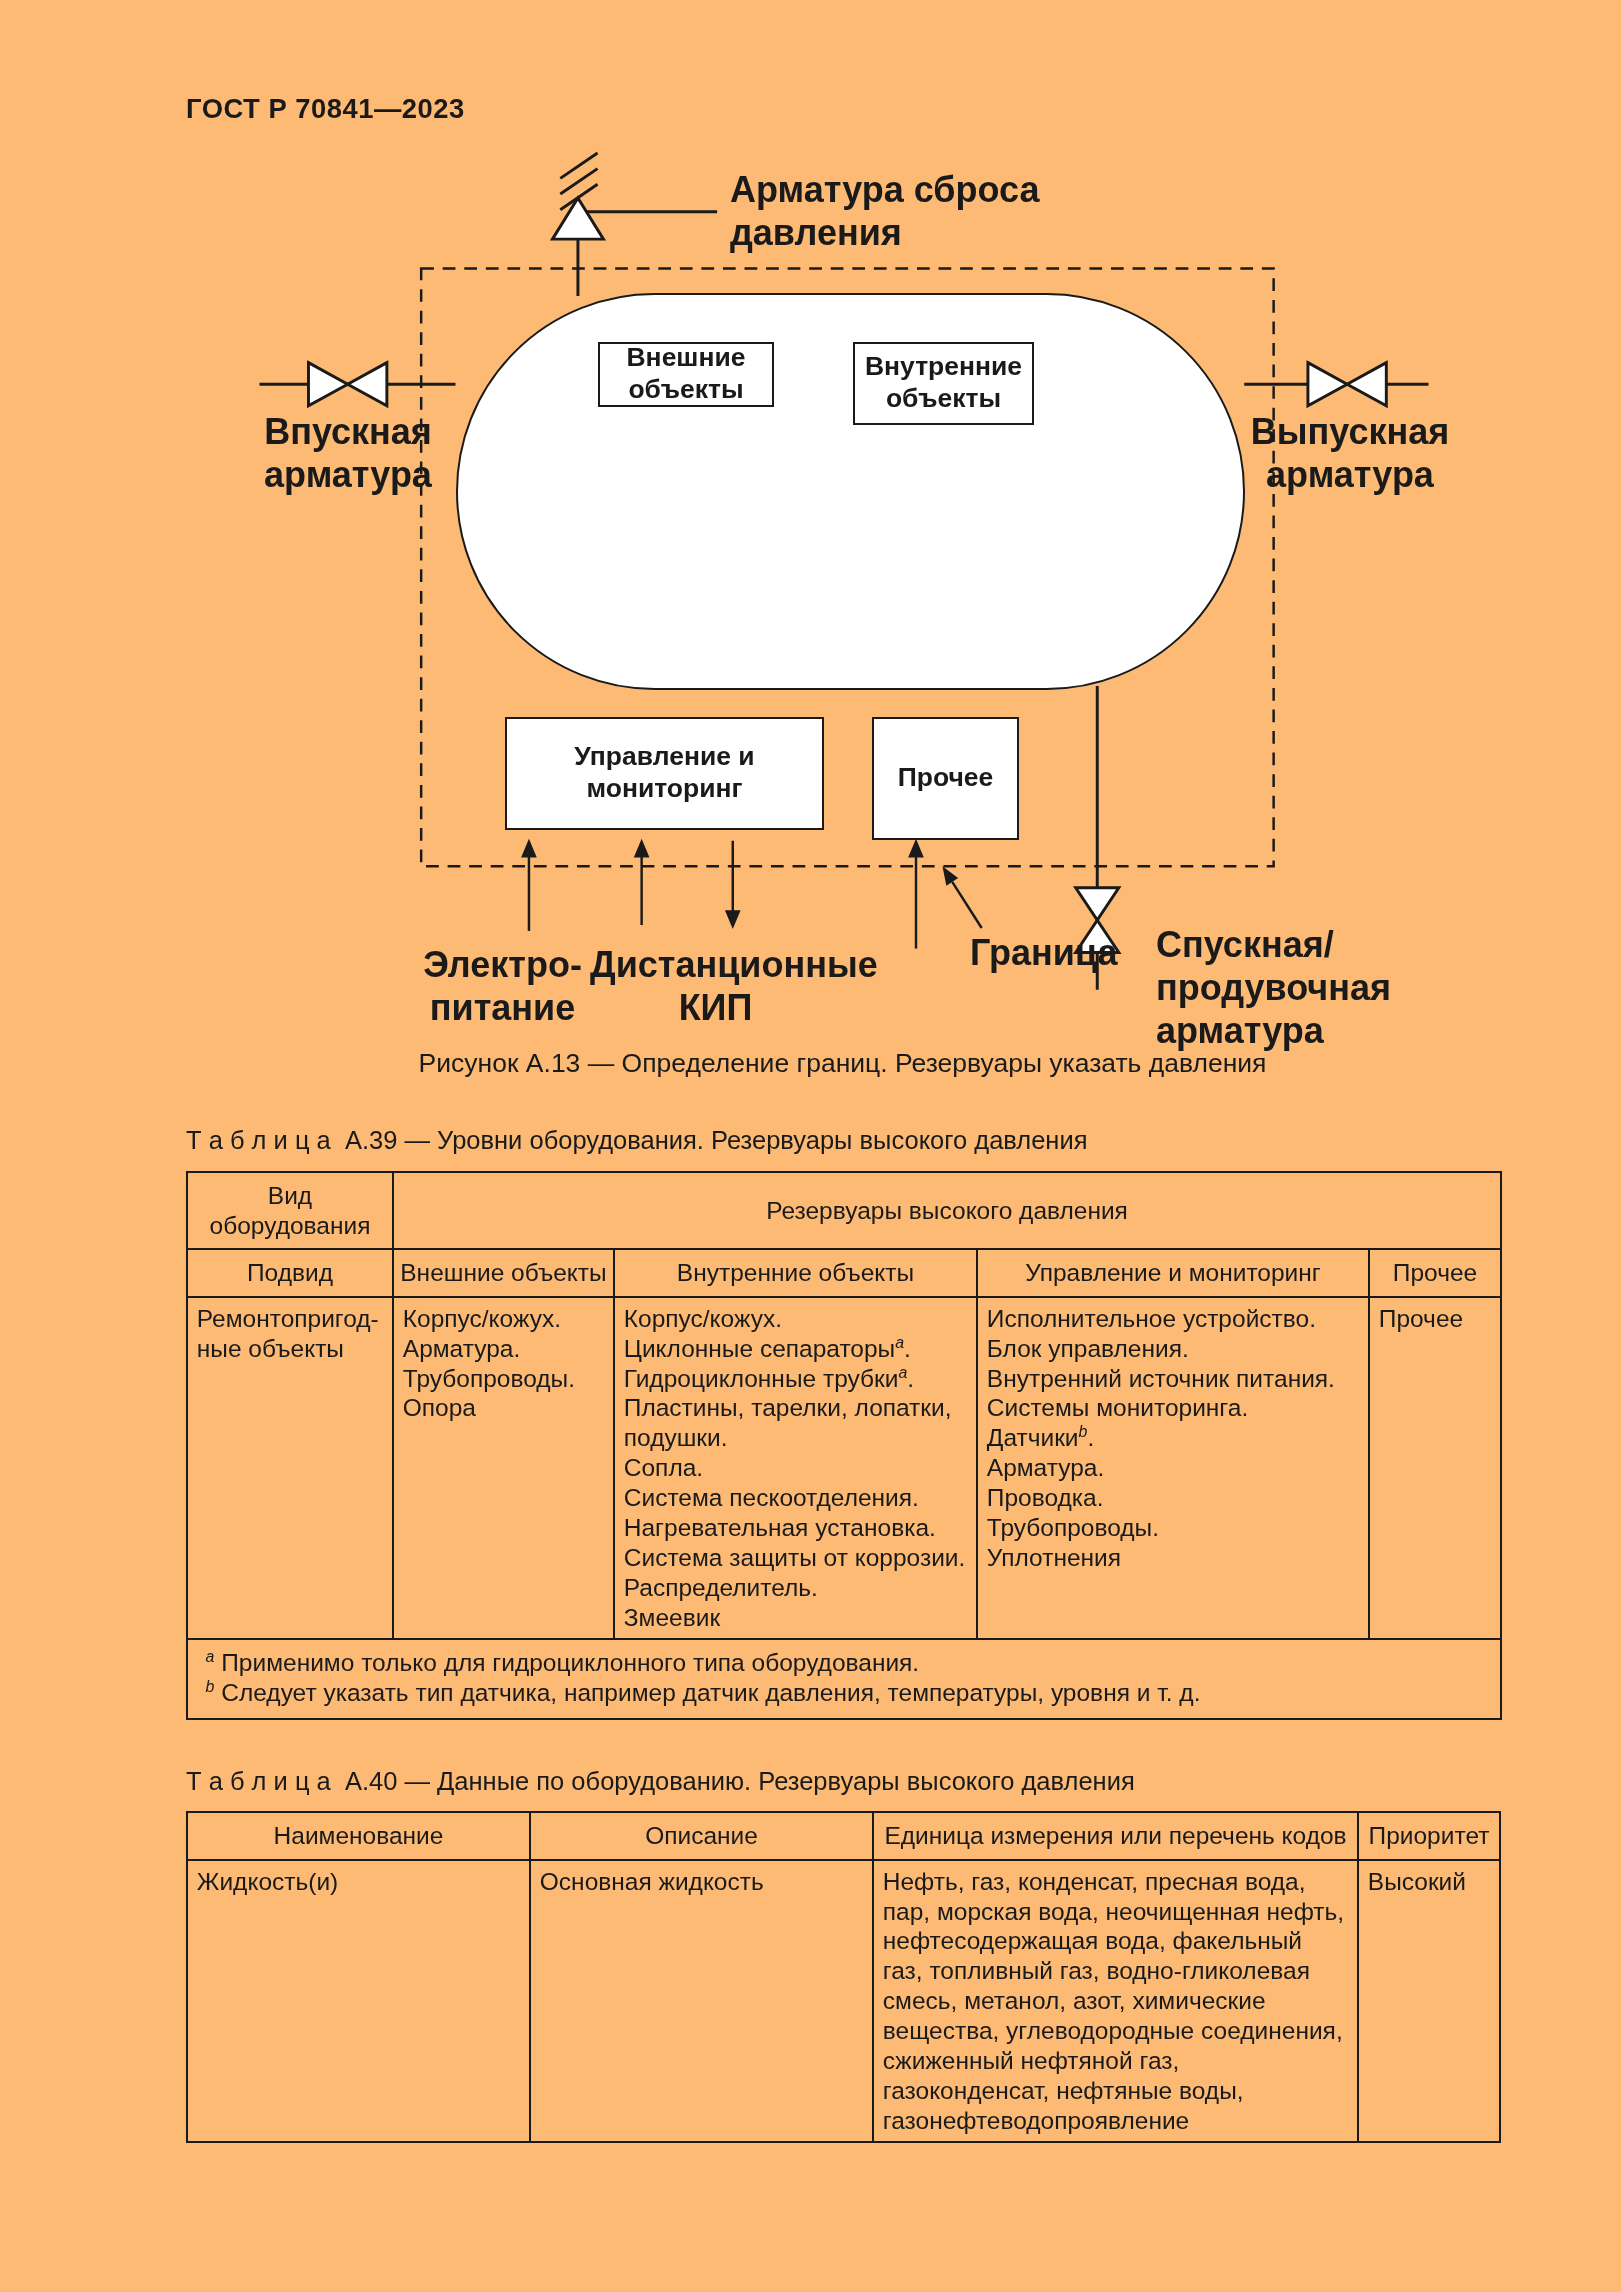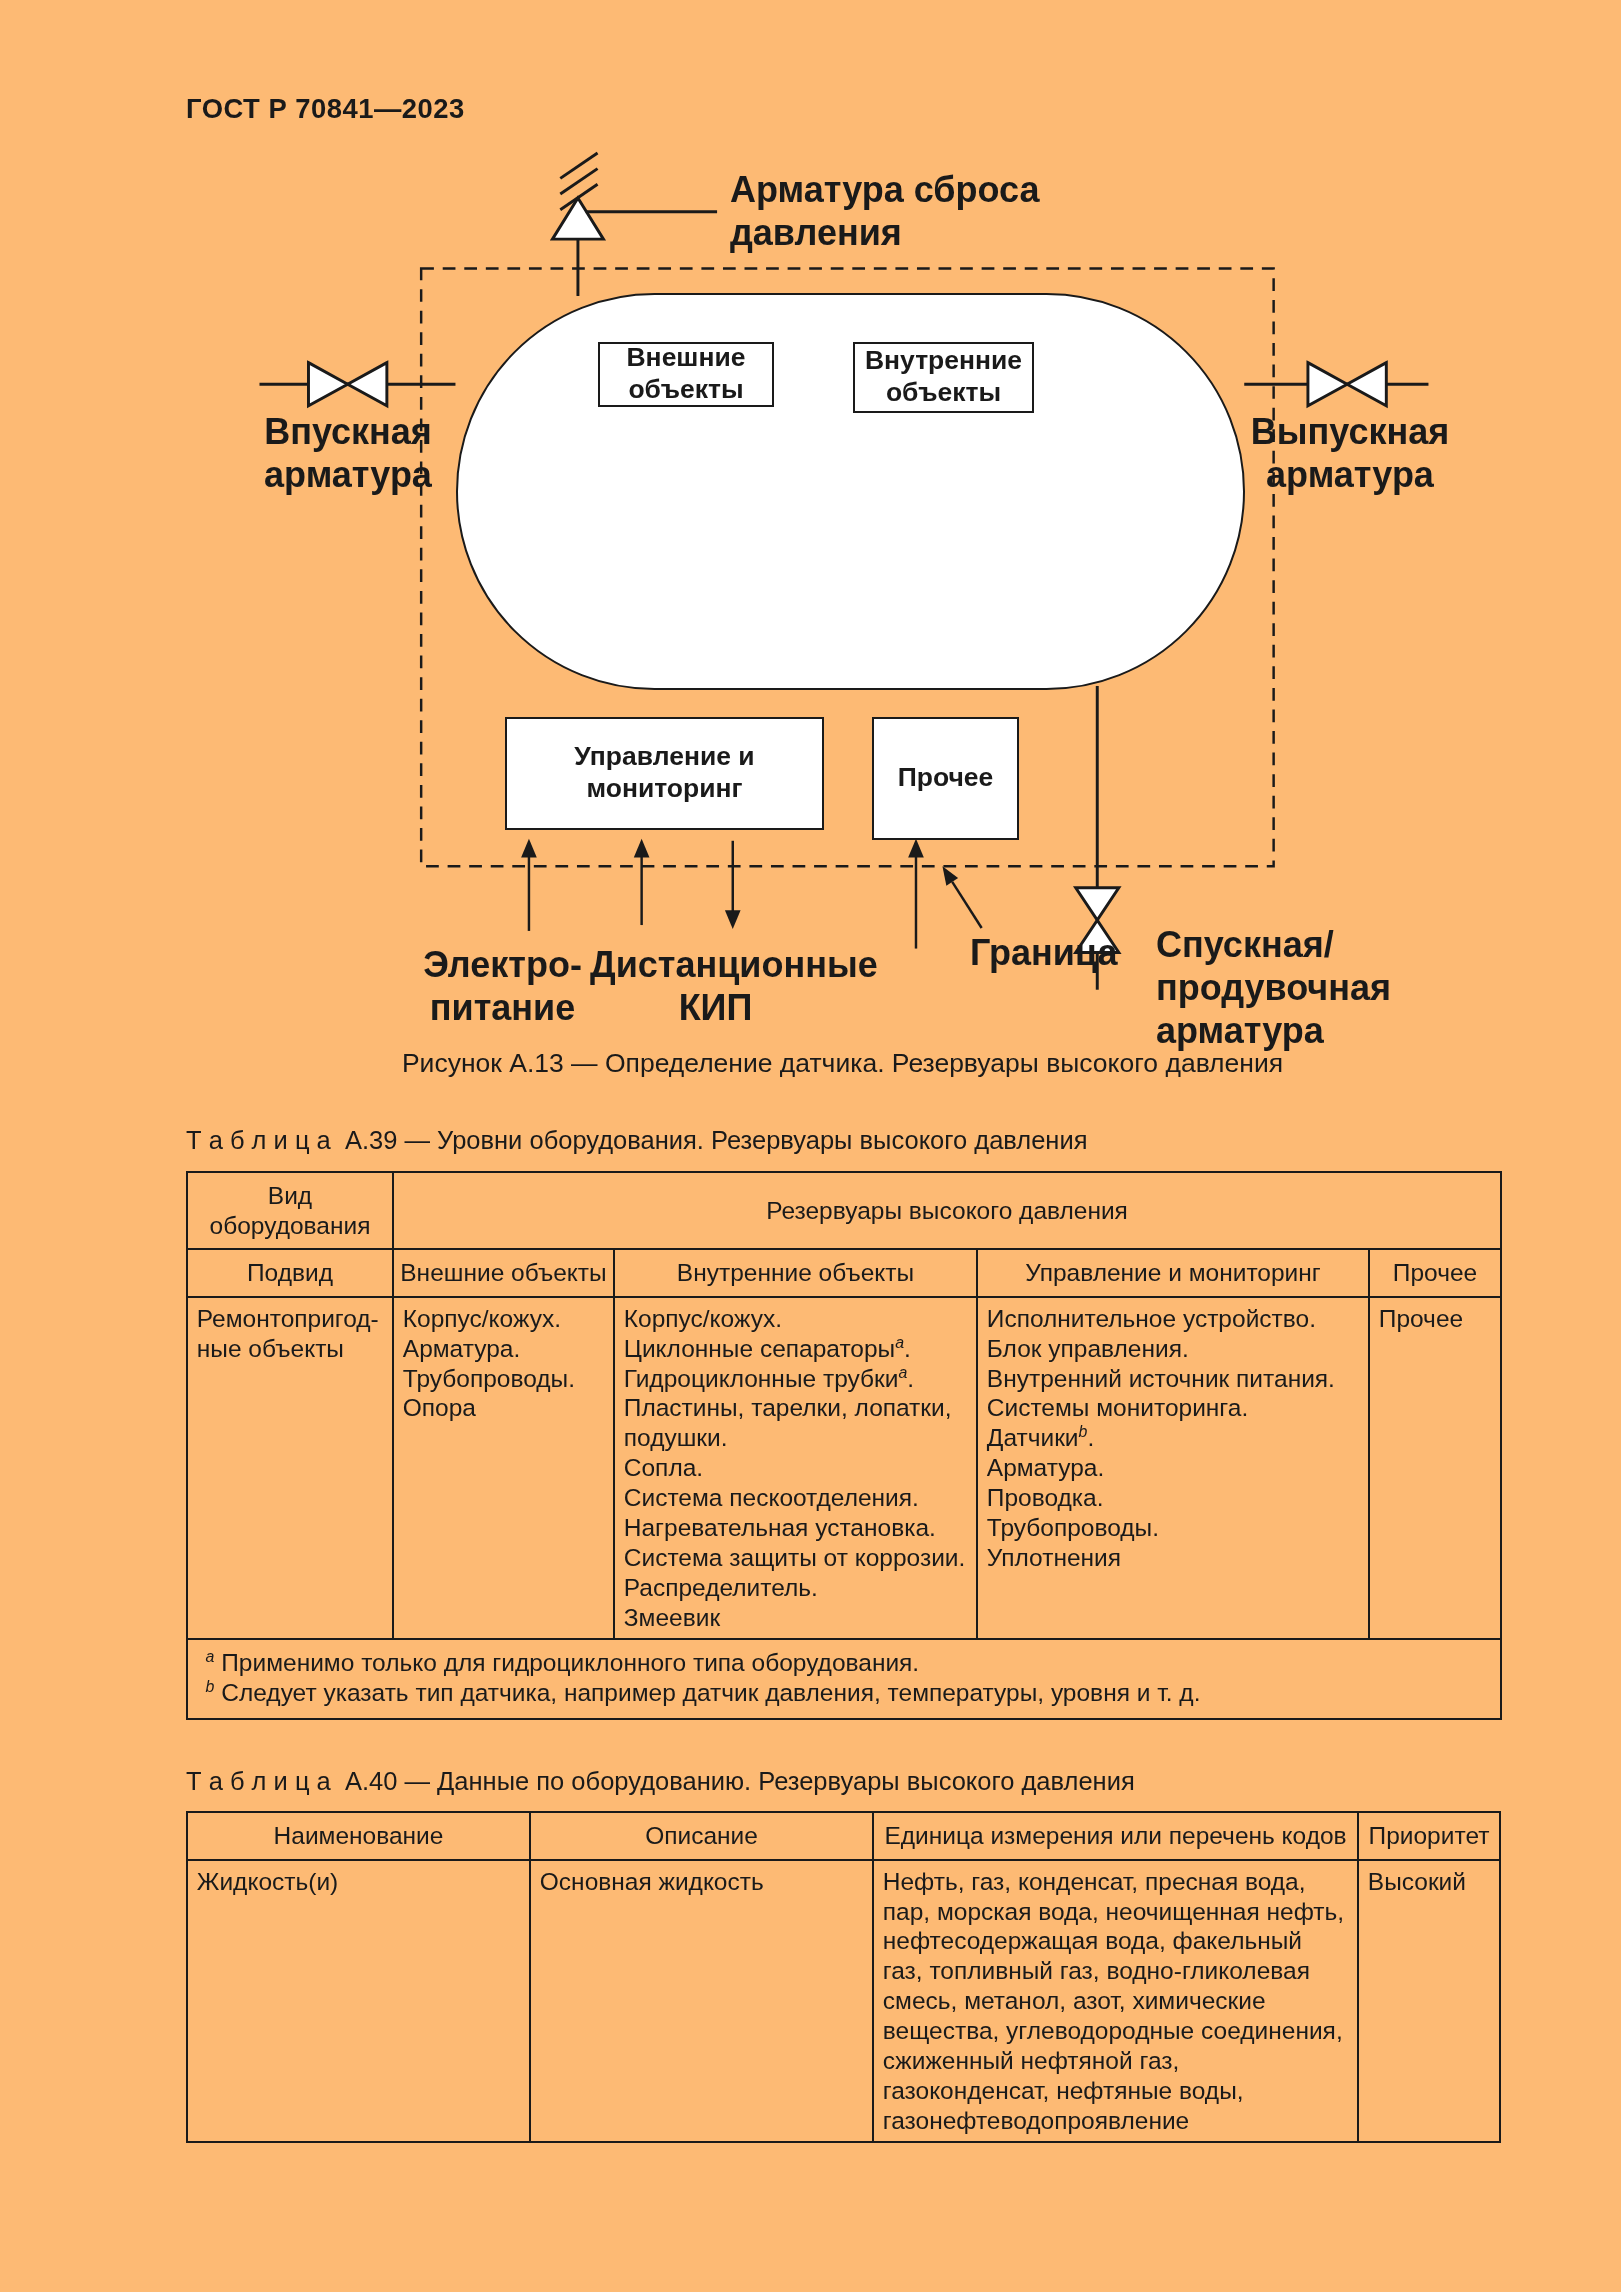--- a/index.html
+++ b/index.html
@@ -12,21 +12,21 @@
   .page { position:relative; width:1621px; height:2293px; padding:93px 122px 0 186px; overflow:hidden; background:#fdba74; }
   .doc-header { font-size:27.4px; font-weight:bold; letter-spacing:0.5px; }
 
   
   .figure-area { position:relative; width:1313px; height:892px; margin-top:15.7px; }
   .fig-svg { position:absolute; left:0; top:0; }
   .abs { position:absolute; }
   .vessel { left:270px; top:152px; width:789px; height:397px; border:2.9px solid #1a1a1a; border-radius:199px; background:#fff; }
   .fig-box { border:2.9px solid #1a1a1a; background:#fff; display:flex; align-items:center; justify-content:center; text-align:center; font-weight:bold; font-size:26.5px; line-height:1.2; }
   .box-ext { left:412px; top:201px; width:176px; height:65px; }
-  .box-int { left:667px; top:201px; width:181px; height:71px; }
+  .box-int { left:667px; top:201px; width:181px; height:83px; }
   .box-ctrl { left:319px; top:576px; width:319px; height:113px; }
   .box-other { left:686px; top:576px; width:147px; height:123px; }
   .fig-label { font-size:36px; font-weight:bold; line-height:1.2; white-space:nowrap; }
   .lbl-relief { left:544px; top:27.4px; }
   .lbl-inlet { left:59px; top:269px; width:206px; text-align:center; }
   .lbl-outlet { left:1061px; top:269px; width:206px; text-align:center; }
   .lbl-power { left:211px; top:802px; width:211px; text-align:center; }
   .lbl-instr { left:404px; top:802px; width:251px; text-align:center; }
   .lbl-boundary { left:784px; top:790px; }
   .lbl-drain { left:970px; top:782px; }
@@ -131,21 +131,21 @@
 
     <div class="abs fig-label lbl-relief">Арматура сброса<br>давления</div>
     <div class="abs fig-label lbl-inlet">Впускная<br>арматура</div>
     <div class="abs fig-label lbl-outlet">Выпускная<br>арматура</div>
     <div class="abs fig-label lbl-power">Электро-<br>питание</div>
     <div class="abs fig-label lbl-instr">Дистанционные<br>КИП</div>
     <div class="abs fig-label lbl-boundary">Граница</div>
     <div class="abs fig-label lbl-drain">Спускная/<br>продувочная<br>арматура</div>
   </div>
 
-  <div class="caption">Рисунок А.13 — Определение датчика. Резервуары высокого давления</div>
+  <div class="caption">Рисунок А.13 — Определение границ. Резервуары указать давления</div>
 
   <div class="tbl-title">Т а б л и ц а  А.39 — Уровни оборудования. Резервуары высокого давления</div>
 
   <table class="gtable">
     <colgroup>
       <col style="width:206px">
         <col style="width:221px">
         <col style="width:363px">
         <col style="width:392px">
         <col style="width:132px">

